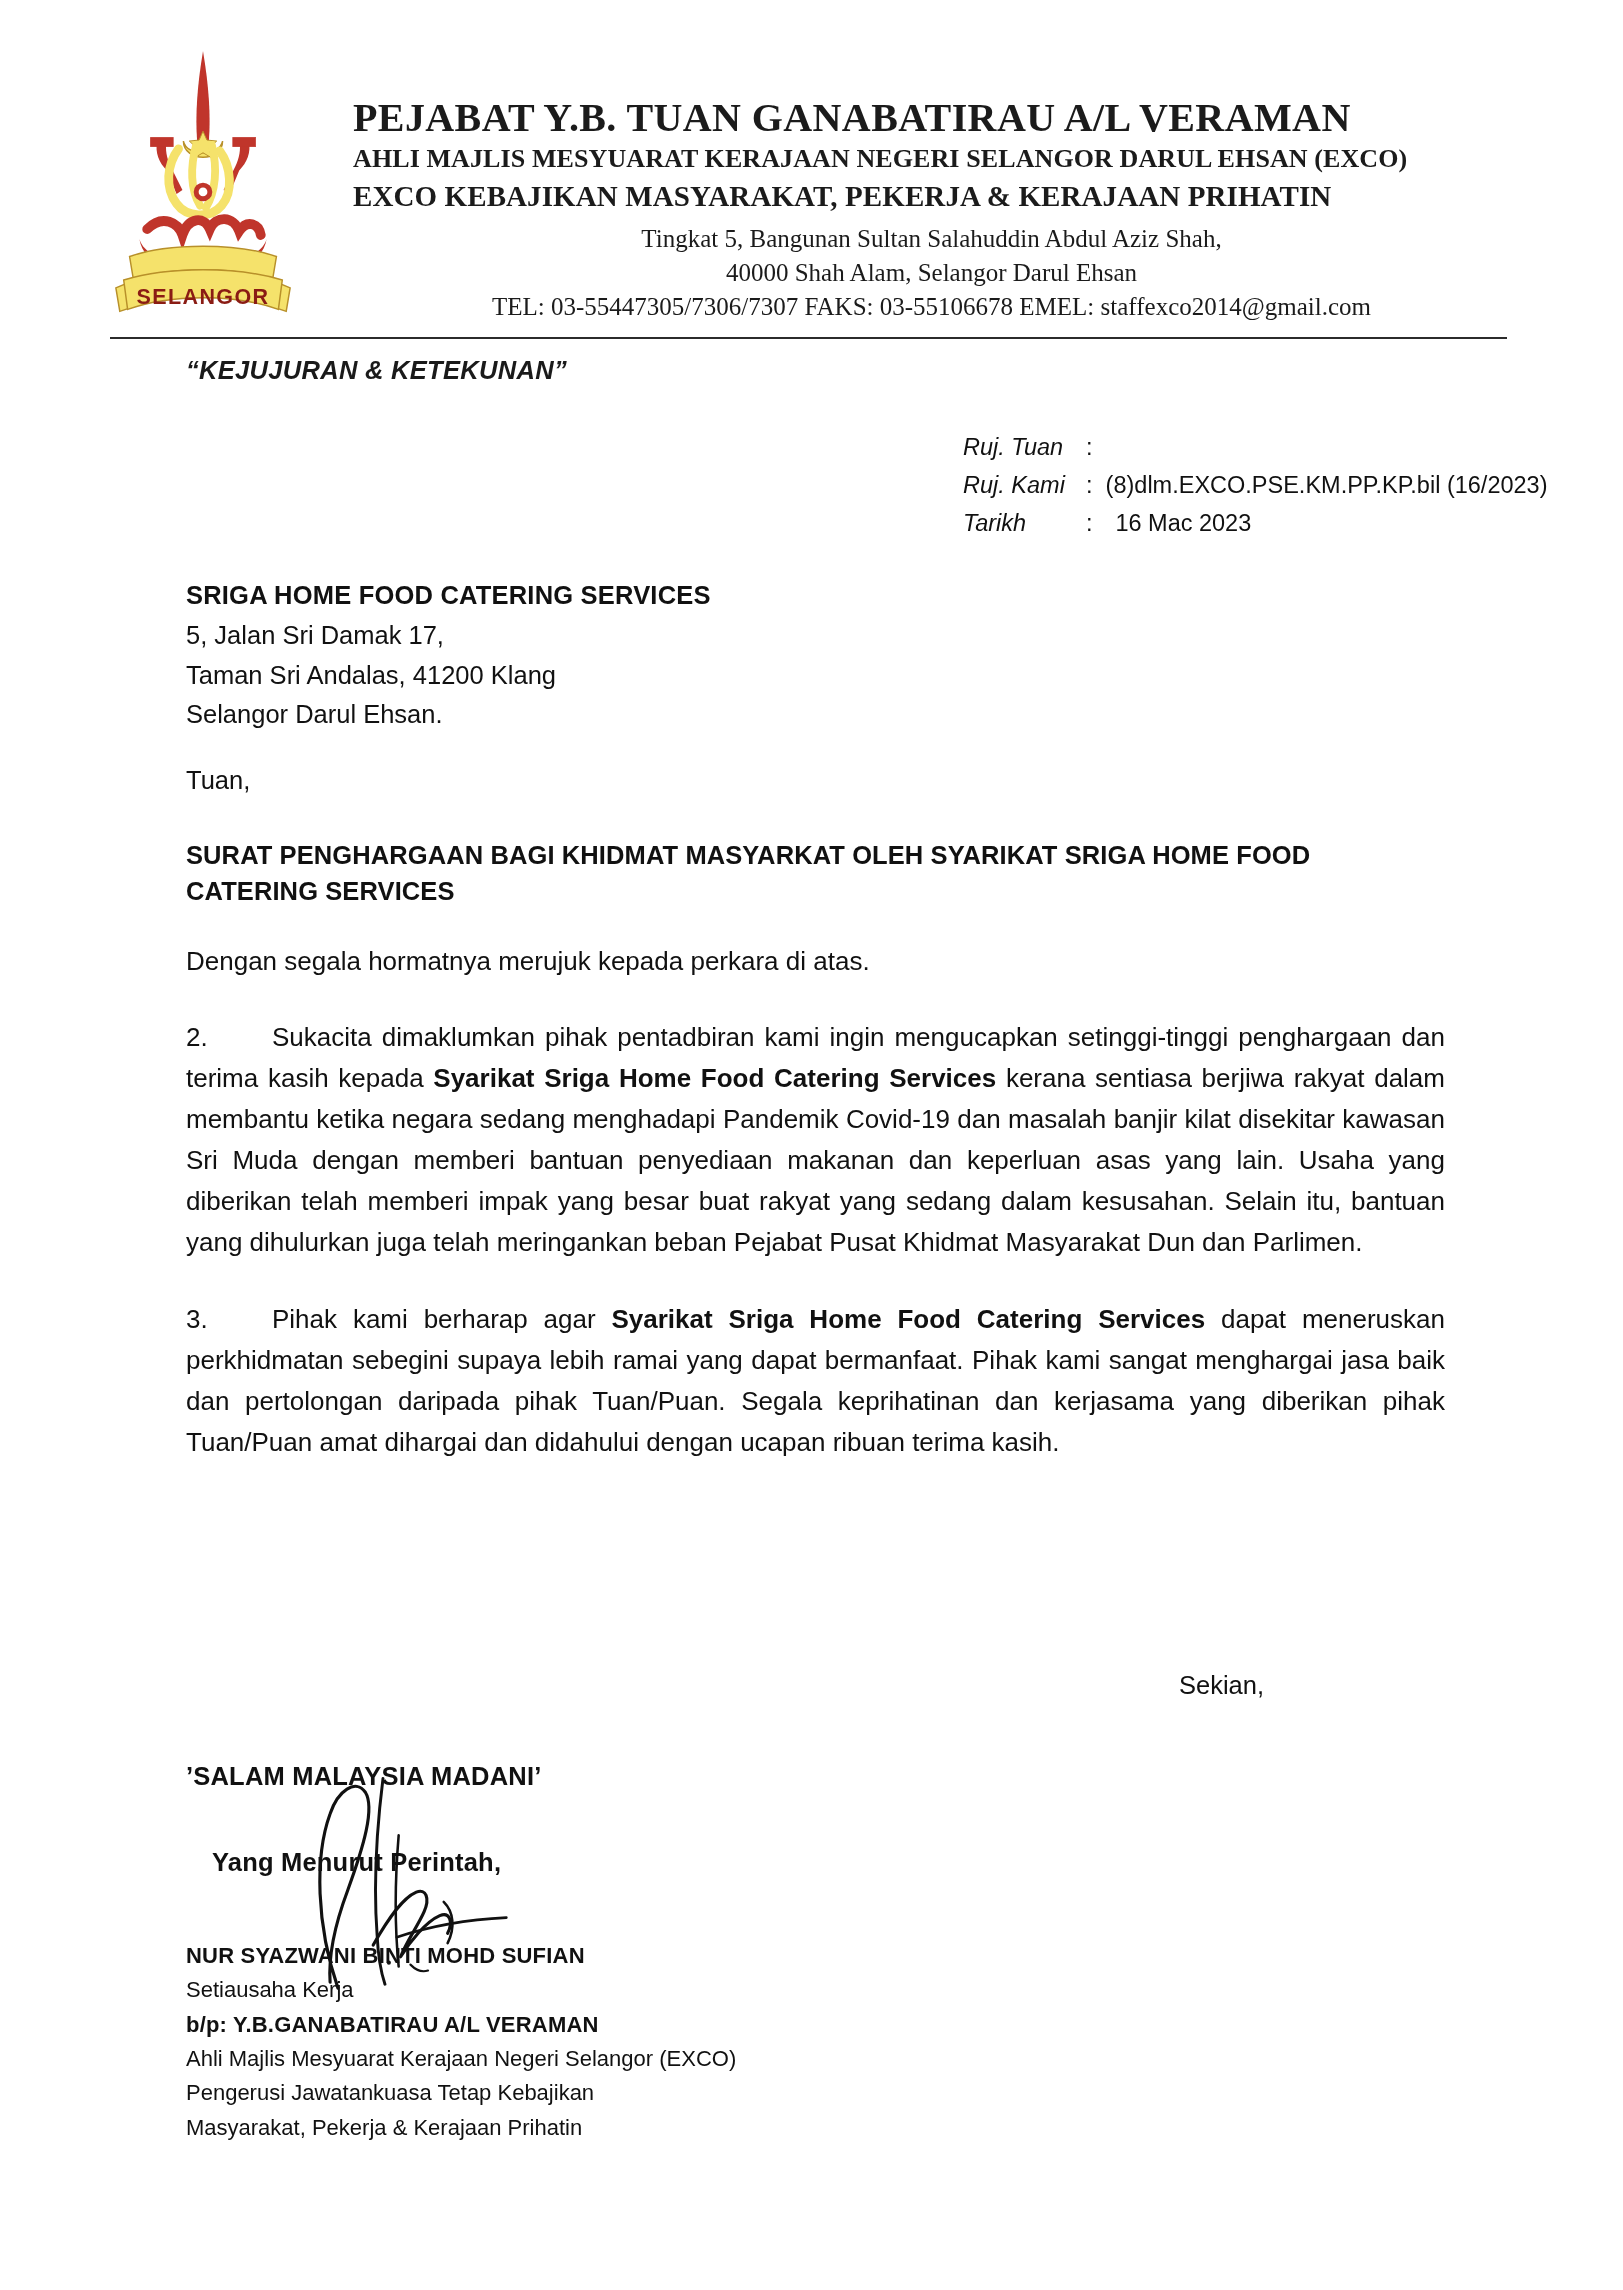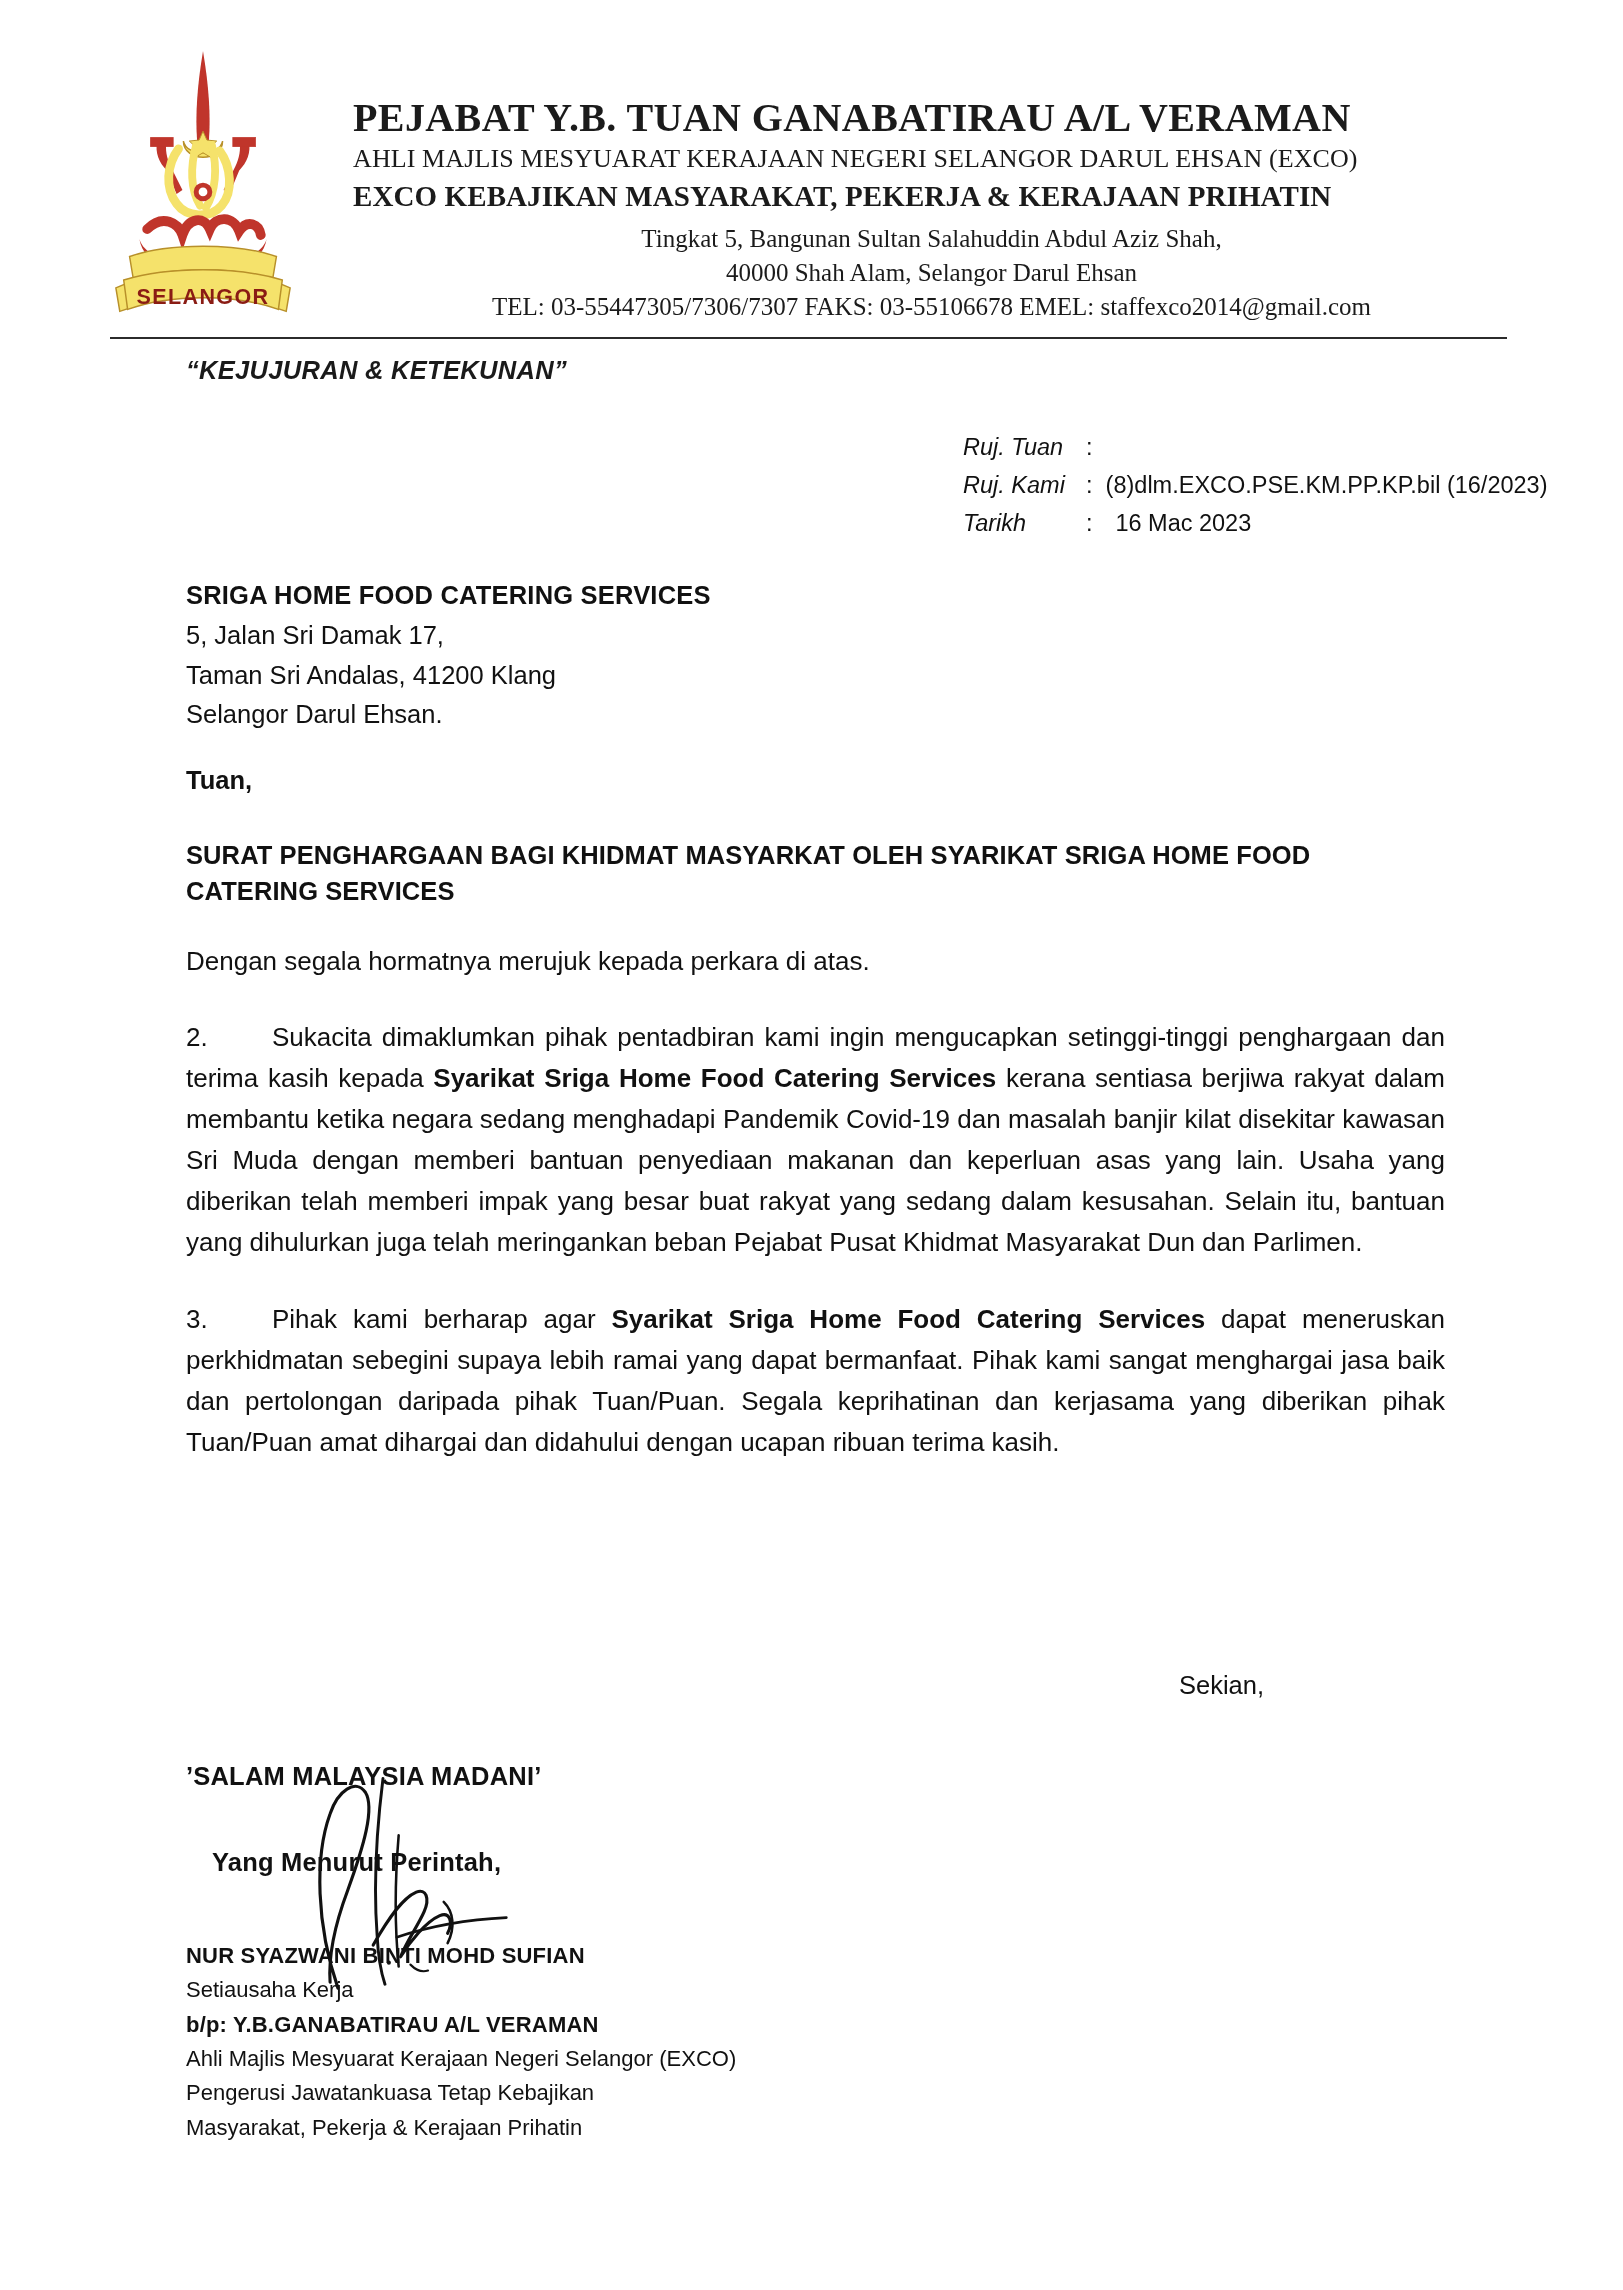--- a/index.html
+++ b/index.html
@@ -46,21 +46,21 @@
   }
   .hl1 {
     font-size: 40px;
     font-weight: bold;
     letter-spacing: 0.4px;
     line-height: 1.12;
     white-space: nowrap;
   }
   .hl2 {
     font-size: 26px;
-    font-weight: normal;
+    font-weight: bold;
     line-height: 1.2;
     letter-spacing: 0.1px;
     white-space: nowrap;
     margin-top: 2px;
   }
   .hl3 {
     font-size: 29px;
     font-weight: bold;
     line-height: 1.2;
     letter-spacing: 0.1px;
@@ -129,21 +129,21 @@
     font-weight: bold;
     letter-spacing: 0.2px;
   }
 
   
   .salutation {
     position: absolute;
     left: 186px;
     top: 766px;
     font-size: 25.5px;
-    font-weight: bold;
+    font-weight: normal;
     text-align: right;
   }
   .subject {
     position: absolute;
     left: 186px;
     top: 837px;
     width: 1259px;
     font-size: 25.5px;
     font-weight: bold;
     line-height: 1.42;

